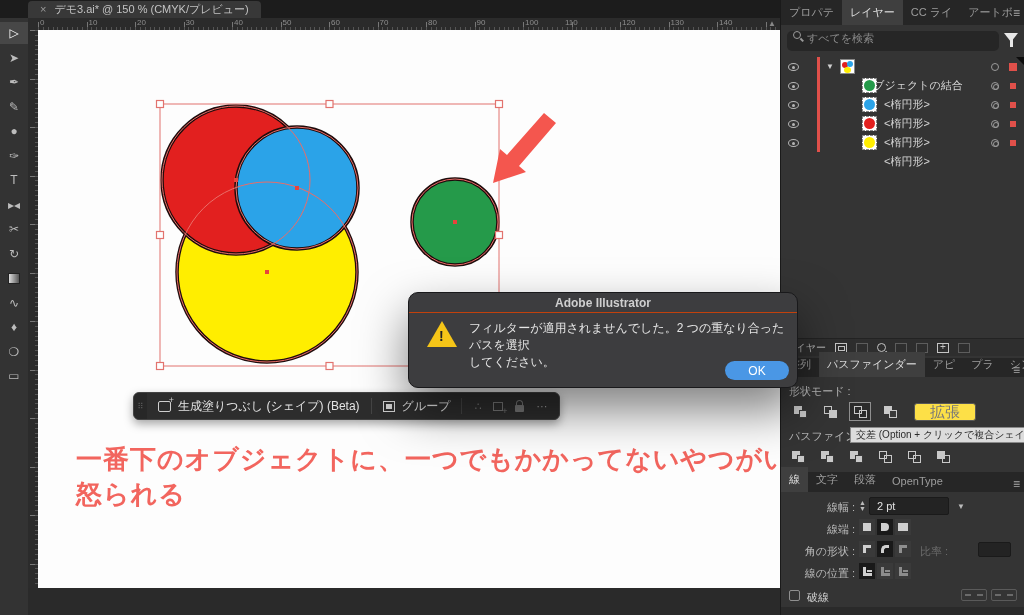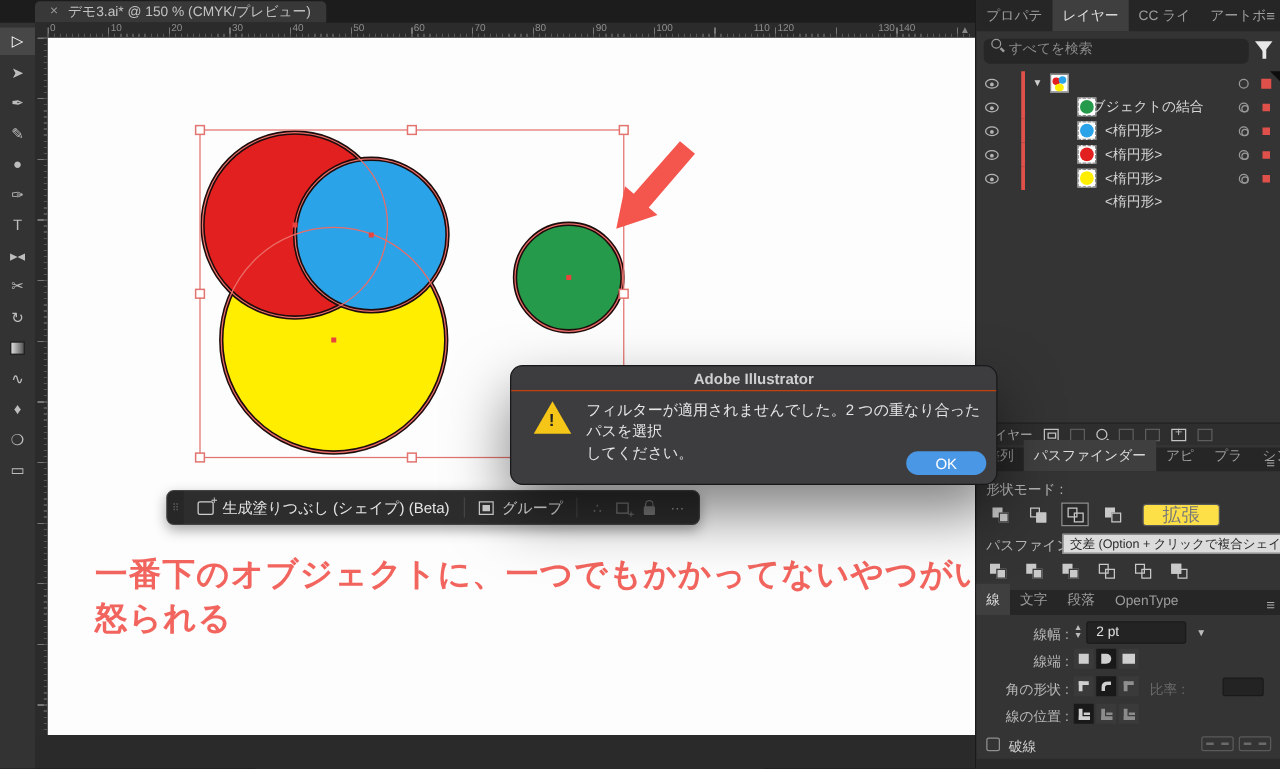--- a/index.html
+++ b/index.html
@@ -196,23 +196,23 @@
       <span style="left: 50.5px;">10</span>
       <span style="left: 99px;">20</span>
       <span style="left: 147.5px;">30</span>
       <span style="left: 196px;">40</span>
       <span style="left: 244.5px;">50</span>
       <span style="left: 293px;">60</span>
       <span style="left: 341.5px;">70</span>
       <span style="left: 390px;">80</span>
       <span style="left: 438.5px;">90</span>
       <span style="left: 487px;">100</span>
-      <span style="left: 565px; text-align: right;">110</span>
+      <span style="left: 527px; text-align: right;">110</span>
       <span style="left: 584px;">120</span>
-      <span style="left: 632.5px; margin-left: 32px;">130</span>
+      <span style="left: 632.5px;">130</span>
       <span style="left: 681px;">140</span>
     </div>
   <div class="ruler-v"></div>
   <div class="canvas"></div>
   <div class="canvas-bottom"></div>
   <span class="scroll-up">▲</span>
   <svg class="art" id="art" width="742" height="558" viewBox="0 0 742 558">
       <circle cx="229" cy="242" r="90" fill="#ffee00" stroke="#1e0c0c" stroke-width="3.5"></circle>
       <circle cx="198" cy="150" r="74" fill="#e2201f" stroke="#1e0c0c" stroke-width="3.5"></circle>
       <circle cx="259" cy="158" r="61" fill="#2ba3e8" stroke="#1e0c0c" stroke-width="3.5"></circle>

